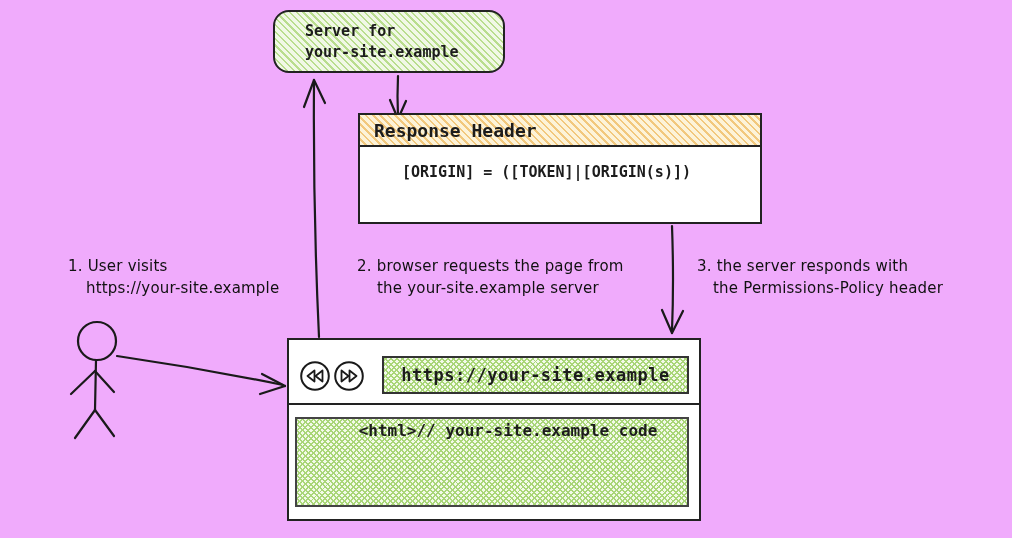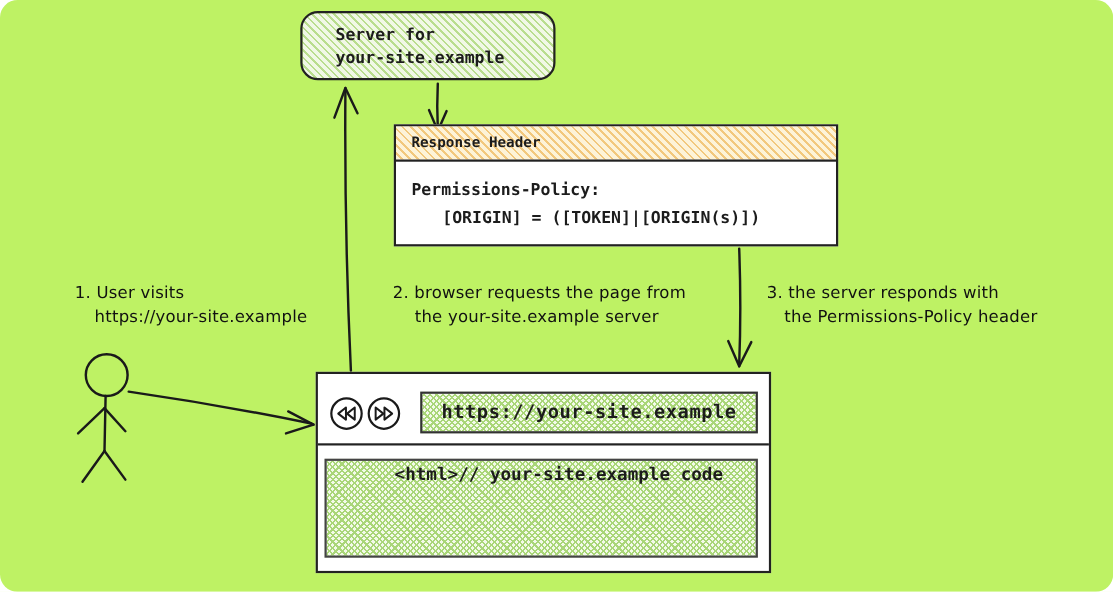--- a/index.html
+++ b/index.html
@@ -1,25 +1,24 @@
 <!DOCTYPE html>
 <html><head>
 <meta charset="utf-8">
 <style>
   * { margin: 0; padding: 0; box-sizing: border-box; }
   html, body { background: #ffffff; }
   #canvas {
     position: relative;
     width: 1012px;
     height: 538px;
-    background: #bef264;
+    background: #f0abfc;
     overflow: hidden;
     font-family: "DejaVu Sans", sans-serif;
     color: #1c1c1c;
-    border-radius: 16px;
   }
   .mono { font-family: "DejaVu Sans Mono", monospace; font-weight: bold; color: #1c1c1c; }
 
   
   .hatch-green {
     background: repeating-linear-gradient(45deg,
       #f1f8e6 0px, #f1f8e6 3.2px,
       #b9dd8e 3.2px, #b9dd8e 4.8px);
   }
   .hatch-orange {
@@ -48,21 +47,21 @@
   
   .response-box {
     position: absolute; left: 358px; top: 113px;
     width: 404px; height: 111px;
     border: 2px solid #222; background: #ffffff;
     z-index: 2;
   }
   .response-title {
     height: 32px; border-bottom: 2px solid #222;
     display: flex; align-items: center; padding-left: 14px;
-    font-size: 13px;
+    font-size: 18px;
   }
   .response-body { padding: 12px 0 0 14px; font-size: 15px; line-height: 26px; }
   .response-body .indent { padding-left: 28px; }
 
   
   .note {
     position: absolute; z-index: 2;
     font-size: 15px; line-height: 22px;
     letter-spacing: 0.2px; color: #111;
   }
@@ -156,21 +155,20 @@
   </svg>
 
   <div class="server-box hatch-green mono">
     <span>Server for</span>
     <span>your-site.example</span>
   </div>
 
   <div class="response-box">
     <div class="response-title hatch-orange mono">Response Header</div>
     <div class="response-body mono">
-      <div>Permissions-Policy:</div>
       <div class="indent">[ORIGIN] = ([TOKEN]|[ORIGIN(s)])</div>
     </div>
   </div>
 
   <div class="note note-1">
     <span>1. User visits</span>
     <span class="l2">https://your-site.example</span>
   </div>
   <div class="note note-2">
     <span>2. browser requests the page from</span>

